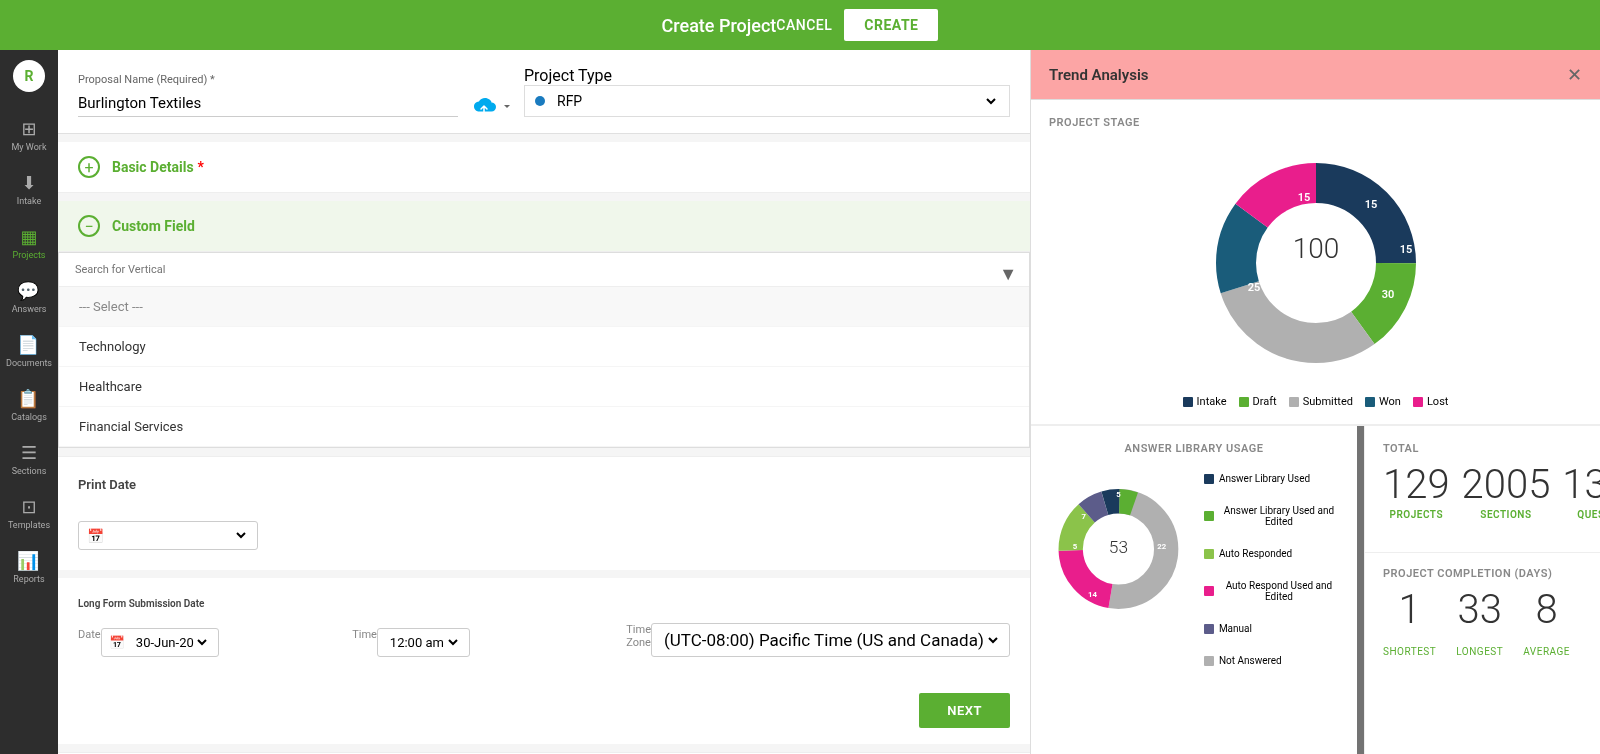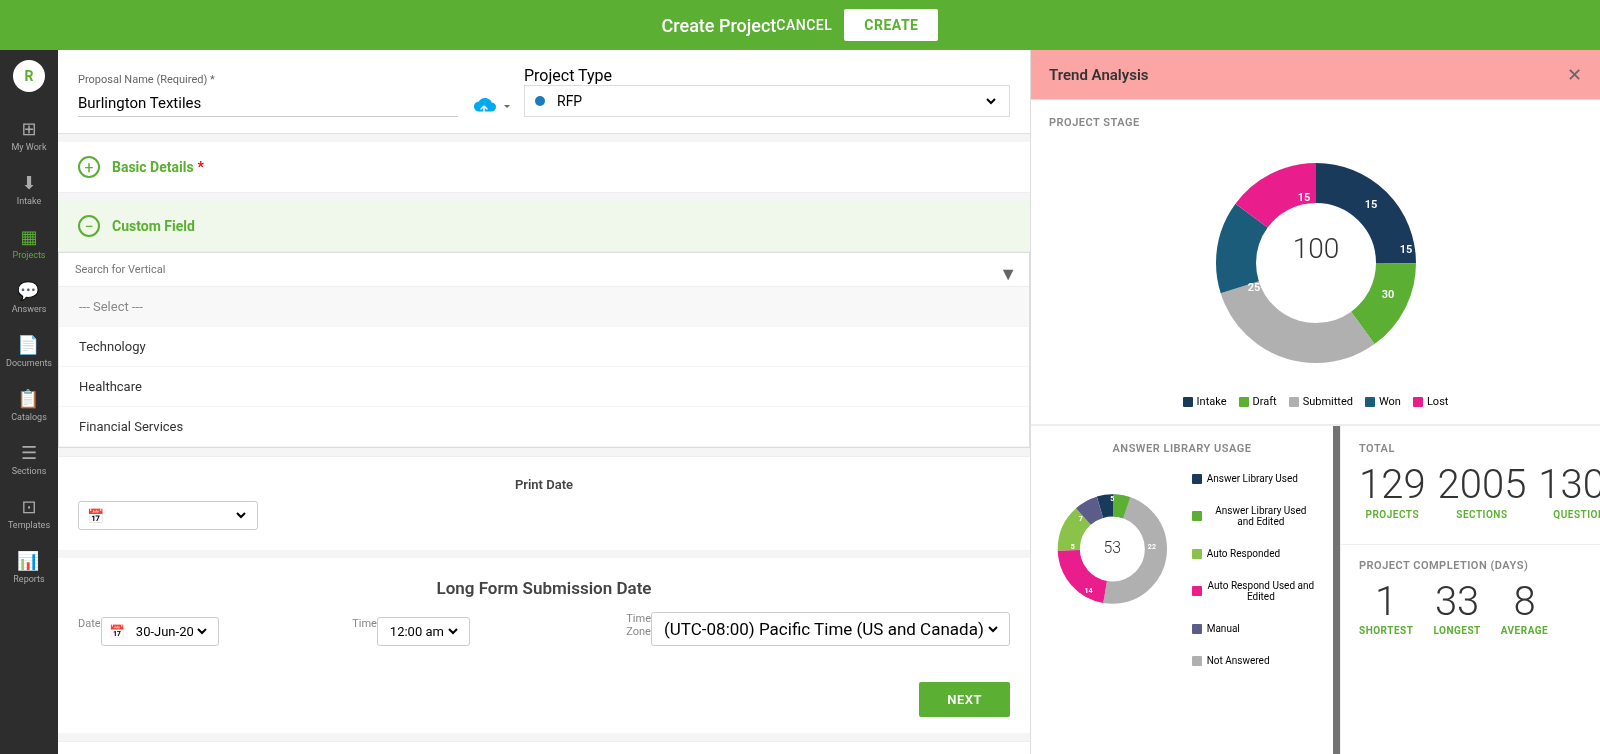--- a/index.html
+++ b/index.html
@@ -218,40 +218,40 @@
       cursor: pointer;
       color: #666;
     }
 
     
     #print-date-section {
       background: white;
       padding: 20px 20px;
       border-top: 1px solid #eee;
     }
-    #print-date-section h3 { font-size: 13px; font-weight: 600; color: #444; margin-bottom: 9px; text-align: center; }
+    #print-date-section h3 { font-size: 13px; font-weight: 600; color: #444; margin-bottom: 29px; }
     .date-row { display: flex; align-items: center; gap: 8px; }
     .date-input-wrap {
       display: flex;
       align-items: center;
       border: 1px solid #ccc;
       border-radius: 3px;
       padding: 5px 8px;
       width: 180px;
       background: white;
     }
     .date-input-wrap .cal-icon { color: #666; margin-right: 6px; font-size: 14px; }
     .date-input-wrap select { border: none; outline: none; font-size: 13px; background: transparent; flex: 1; }
 
     #long-form-section {
       background: white;
       padding: 20px 20px;
       margin-top: 8px;
     }
-    #long-form-section h3 { font-size: 17px; font-weight: 600; color: #444; margin-bottom: 14px; text-align: center; }
+    #long-form-section h3 { font-size: 10px; font-weight: 600; color: #444; margin-bottom: 14px; }
     .form-row { display: flex; gap: 20px; align-items: flex-end; }
     .form-col { display: flex; flex-direction: row; flex: 1; }
     .form-col label { font-size: 11px; color: #888; margin-bottom: 4px; }
     .form-col-input-wrap {
       display: flex;
       align-items: center;
       border: 1px solid #ccc;
       border-radius: 3px;
       padding: 5px 8px;
       background: white;
@@ -344,32 +344,33 @@
 
     #completion-section {
       border-top: 1px solid #eee;
       padding: 14px 18px;
     }
     #completion-section h3 { font-size: 11px; font-weight: 600; color: #888; letter-spacing: 0.5px; margin-bottom: 10px; }
 
     .completion-numbers { display: flex; gap: 20px; }
     .completion-stat { display: flex; flex-direction: column; align-items: center; }
     .completion-stat .big-num { font-size: 40px; font-weight: 300; color: #333; line-height: 1; }
-    .completion-stat .stat-label { font-size: 10px; color: #5baf32; font-weight: 700; margin-top: 3px; letter-spacing: 0.5px; }
+    .completion-stat .stat-label { font-size: 10px; color: #5baf32; font-weight: 400; margin-top: 16px; letter-spacing: 0.5px; }
 
     
     .answer-donut-wrap { display: flex; gap: 16px; align-items: flex-start; }
     .answer-legend { font-size: 10px; display: flex; flex-direction: column; gap: 21px; margin-top: 4px; }
     .answer-legend-item { display: flex; align-items: center; gap: 5px; }
     .answer-legend-dot { width: 10px; height: 10px; border-radius: 1px; flex-shrink: 0; }
     #total-and-completion {
       display: flex;
       flex-direction: column;
-      width: 260px;
+      width: 236px;
       border-left: 1px solid #eee;
+      gap: 8px;
     }
 
     svg text { font-family: -apple-system, BlinkMacSystemFont, 'Segoe UI', Roboto, sans-serif; }
   </style>
 </head>
 <body>
 
 <div id="topbar">
   <span class="title">Create Project</span>
   <div class="actions">

